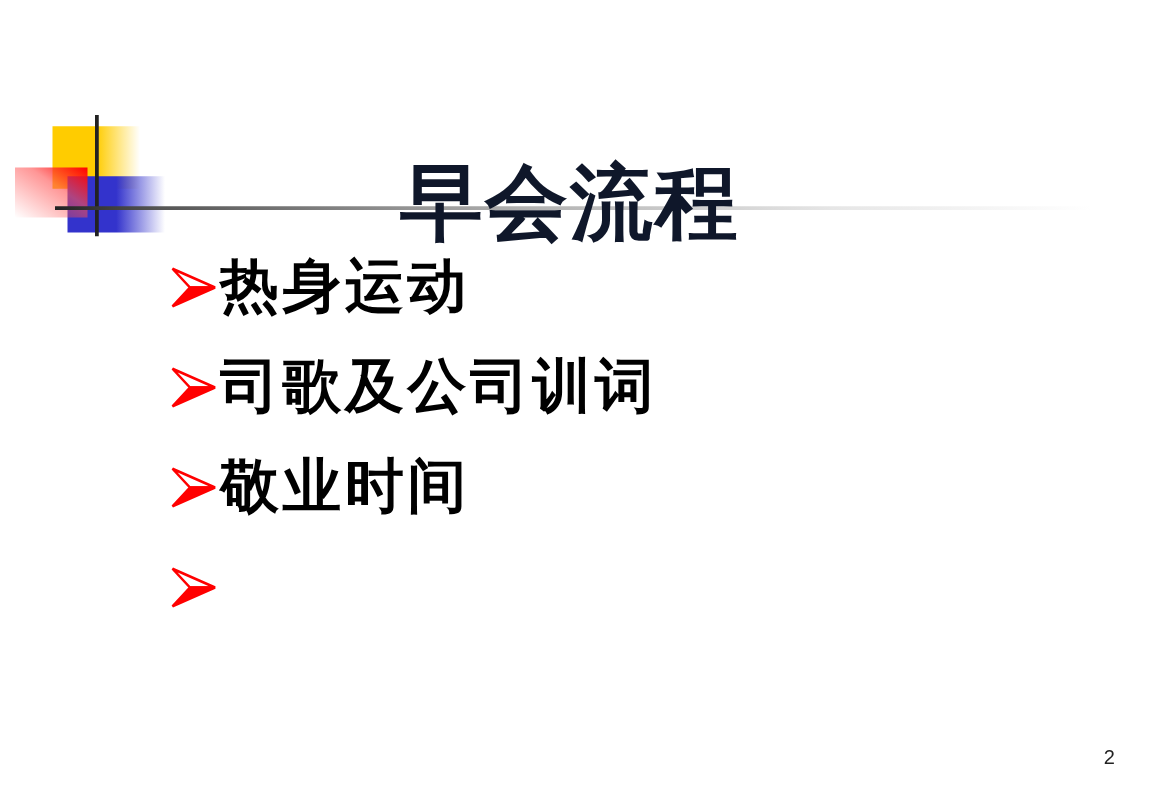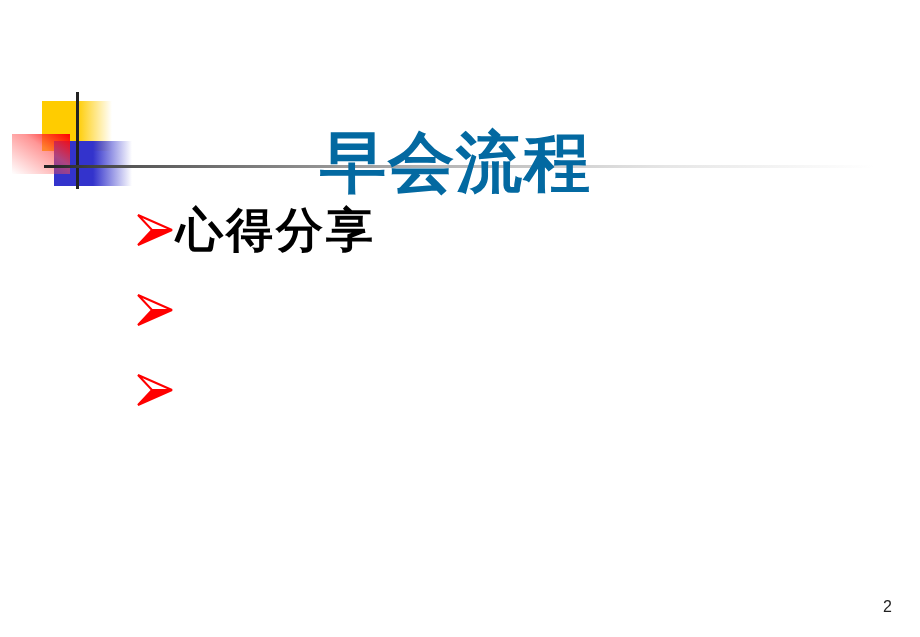--- a/index.html
+++ b/index.html
@@ -28,35 +28,43 @@
 
 <div>
   <div>
     <div class="logo-yellow"></div>
     <div class="logo-blue"></div>
     <div class="logo-red"></div>
     <div class="logo-vline"></div>
   </div>
   <div class="title-rule"></div>
 
-  <h1 class="title" id="slide-title" style="color: #0369a1;">早会流程</h1>
+  <h1 class="title" id="slide-title" style="color: #0f172a;">早会流程</h1>
 
   <ul class="bullets">
     <li class="bullet">
       <svg class="arrow" viewBox="0 0 38 36">
         <polygon points="2,3 36,18 16,18" fill="#ffffff" stroke="#FF0000" stroke-width="2"></polygon>
         <polygon points="2,33 36,18 16,18" fill="#FF0000" stroke="#FF0000" stroke-width="2"></polygon>
       </svg>
-      <span class="bullet-text">心得分享</span>
+      <span class="bullet-text">热身运动</span>
     </li>
     <li class="bullet">
       <svg class="arrow" viewBox="0 0 38 36">
         <polygon points="2,3 36,18 16,18" fill="#ffffff" stroke="#FF0000" stroke-width="2"></polygon>
         <polygon points="2,33 36,18 16,18" fill="#FF0000" stroke="#FF0000" stroke-width="2"></polygon>
       </svg>
+      <span class="bullet-text">司歌及公司训词</span>
+    </li>
+    <li class="bullet">
+      <svg class="arrow" viewBox="0 0 38 36">
+        <polygon points="2,3 36,18 16,18" fill="#ffffff" stroke="#FF0000" stroke-width="2"></polygon>
+        <polygon points="2,33 36,18 16,18" fill="#FF0000" stroke="#FF0000" stroke-width="2"></polygon>
+      </svg>
+      <span class="bullet-text">敬业时间</span>
     </li>
     <li class="bullet">
       <svg class="arrow" viewBox="0 0 38 36">
         <polygon points="2,3 36,18 16,18" fill="#ffffff" stroke="#FF0000" stroke-width="2"></polygon>
         <polygon points="2,33 36,18 16,18" fill="#FF0000" stroke="#FF0000" stroke-width="2"></polygon>
       </svg>
     </li>
   </ul>
 
   <div class="page-number">2</div>

